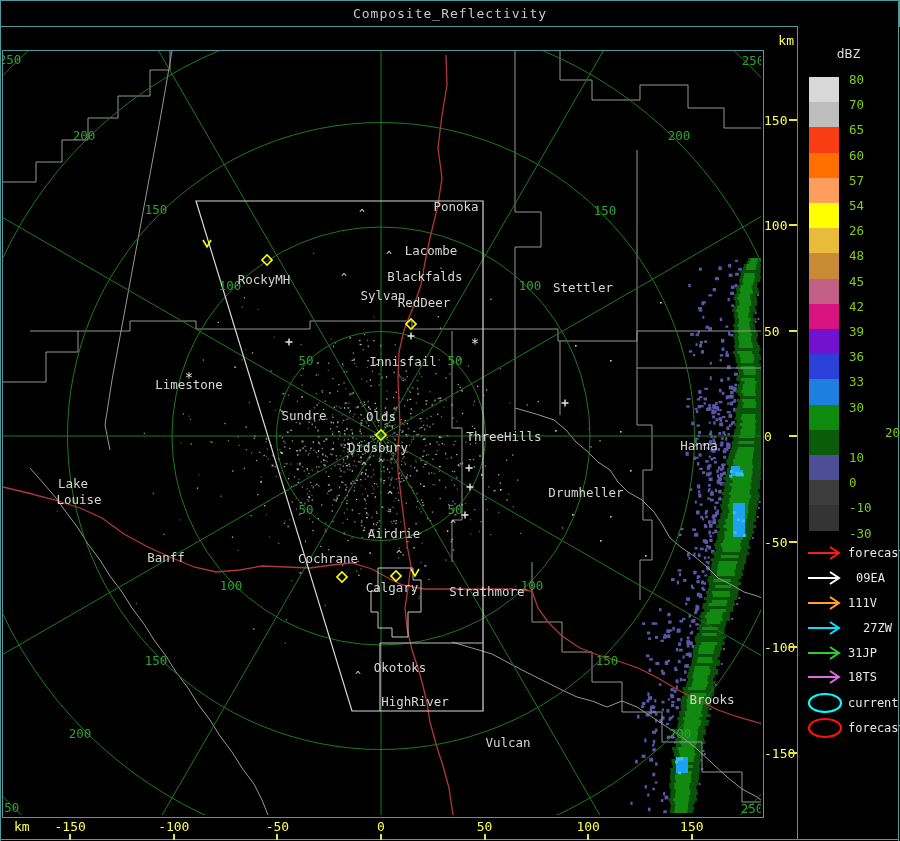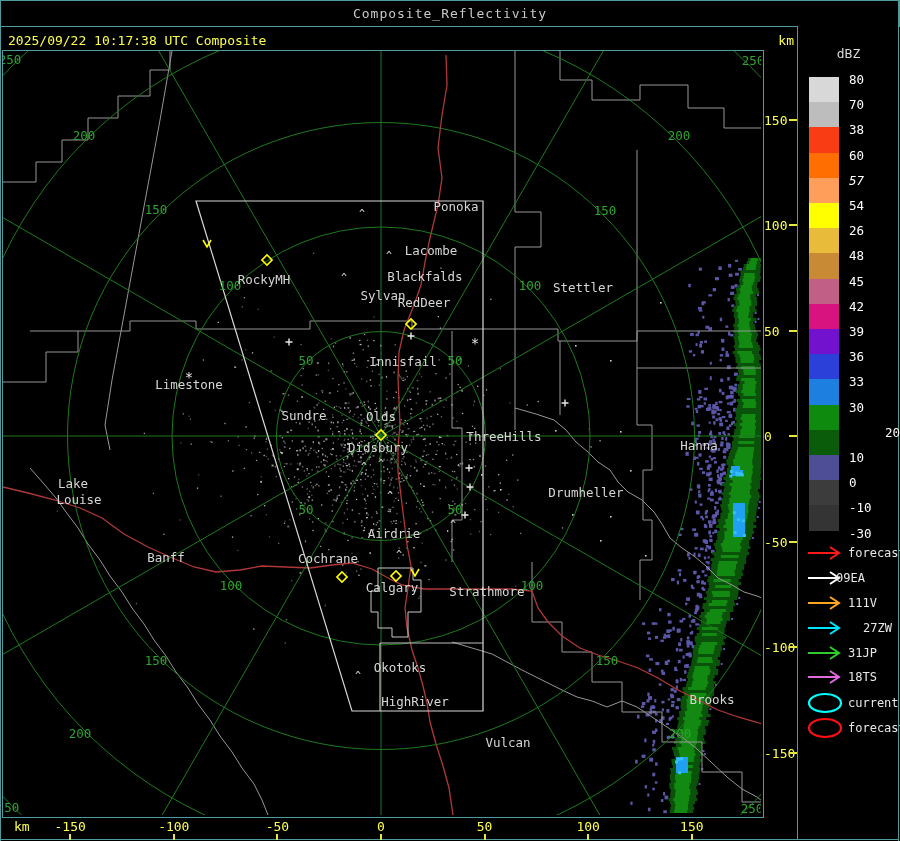--- a/index.html
+++ b/index.html
@@ -9,37 +9,36 @@
   #titlebar{position:absolute;left:0;top:0;width:898px;height:25px;border:1px solid #4f9a9c;
             display:flex;align-items:center;justify-content:center;}
   #title{color:#c9c9c9;font-size:13px;letter-spacing:1px;}
   #timestamp{position:absolute;left:8px;top:33px;color:#ffff4d;font-size:13px;}
   #km-top{position:absolute;left:762px;top:33px;width:32px;color:#ffff4d;font-size:13px;text-align:right;}
   #map-wrap{position:absolute;left:2px;top:50px;width:760px;height:766px;border:1px solid #4f9a9c;background:#000;}
   #map-svg{position:absolute;left:0;top:0;}
   #panel{position:absolute;left:798px;top:26px;width:101px;height:814px;background:#000;}
   #dbz-title{position:absolute;left:798px;top:46px;width:101px;text-align:center;color:#d8d8d8;font-size:13px;}
   .scale-box{position:absolute;width:30px;}
-  .scale-label{position:absolute;color:#ffffff;font-size:12.5px;transform:translateY(-50%);}
+  .scale-label{position:absolute;color:#84cc16;font-size:12.5px;transform:translateY(-50%);}
   .legend-label{position:absolute;color:#e8e8e8;font-size:12px;transform:translateY(-50%);}
   .legend-icon{position:absolute;transform:translateY(-50%);}
   .xtick-label{position:absolute;color:#ffff4d;font-size:13px;transform:translateX(-50%);top:819px;}
   .xtick{position:absolute;width:2px;height:6px;background:#e8e83c;top:834px;}
   .ytick-label{position:absolute;color:#ffff4d;font-size:13px;transform:translateY(-50%);left:764px;}
   .ytick{position:absolute;width:8px;height:2px;background:#e8e83c;left:789px;}
   #km-bottom{position:absolute;left:14px;top:819px;color:#ffff4d;font-size:13px;}
 </style>
 </head>
 <body>
 
 <div id="app">
   <div id="titlebar">
     <span id="title">Composite_Reflectivity</span>
   </div>
-  <div id="timestamp">2025/09/22 10:17:38 UTC Composite</div>
   <div id="km-top">km</div>
 
   <div id="map-wrap">
     <svg id="map-svg" width="758" height="764" viewBox="3 51 758 764">
         <g>
           <rect x="748.1704464694485" y="258" width="12.829553530551493" height="3" fill="#0a520a"></rect>
           <rect x="750.6704464694485" y="258" width="7.056254441803322" height="3" fill="#128a12"></rect>
           <rect x="735.0151955088594" y="259.77008904959075" width="3.103485543746501" height="2.1156326667405665" fill="#5b57a8"></rect>
           <rect x="746.6921759822242" y="261" width="13.446889920806598" height="3" fill="#0a520a"></rect>
           <rect x="749.3686465704594" y="261" width="7.395789456443629" height="3" fill="#128a12"></rect>
@@ -1950,23 +1949,23 @@
     <div class="scale-box" style="left: 809px; top: 329px; height: 25.2px; background: rgb(114, 18, 207);"></div>
     <div class="scale-box" style="left: 809px; top: 354.2px; height: 25.2px; background: rgb(43, 63, 217);"></div>
     <div class="scale-box" style="left: 809px; top: 379.4px; height: 25.2px; background: rgb(29, 127, 224);"></div>
     <div class="scale-box" style="left: 809px; top: 404.6px; height: 25.2px; background: rgb(14, 138, 14);"></div>
     <div class="scale-box" style="left: 809px; top: 429.8px; height: 25.2px; background: rgb(10, 92, 10);"></div>
     <div class="scale-box" style="left: 809px; top: 455px; height: 25.2px; background: rgb(78, 78, 150);"></div>
     <div class="scale-box" style="left: 809px; top: 480.2px; height: 25.2px; background: rgb(60, 60, 60);"></div>
     <div class="scale-box" style="left: 809px; top: 505.4px; height: 25.2px; background: rgb(52, 52, 52);"></div>
     <div class="scale-label" style="left: 849px; top: 79px;">80</div>
     <div class="scale-label" style="left: 849px; top: 104.2px;">70</div>
-    <div class="scale-label" style="left: 849px; top: 129.4px;">38</div>
+    <div class="scale-label" style="left: 849px; top: 129.4px;">65</div>
     <div class="scale-label" style="left: 849px; top: 154.6px;">60</div>
-    <div class="scale-label" style="left: 849px; top: 179.8px; font-style: italic;">57</div>
+    <div class="scale-label" style="left: 849px; top: 179.8px;">57</div>
     <div class="scale-label" style="left: 849px; top: 205px;">54</div>
     <div class="scale-label" style="left: 849px; top: 230.2px;">26</div>
     <div class="scale-label" style="left: 849px; top: 255.4px;">48</div>
     <div class="scale-label" style="left: 849px; top: 280.6px;">45</div>
     <div class="scale-label" style="left: 849px; top: 305.8px;">42</div>
     <div class="scale-label" style="left: 849px; top: 331px;">39</div>
     <div class="scale-label" style="left: 849px; top: 356.2px;">36</div>
     <div class="scale-label" style="left: 849px; top: 381.4px;">33</div>
     <div class="scale-label" style="left: 849px; top: 406.6px;">30</div>
     <div class="scale-label" style="left: 849px; top: 431.8px; margin-left: 36px;">20</div>
@@ -1974,21 +1973,21 @@
     <div class="scale-label" style="left: 849px; top: 482.2px;">0</div>
     <div class="scale-label" style="left: 849px; top: 507.4px;">-10</div>
     <div class="scale-label" style="left: 849px; top: 532.6px;">-30</div>
     <div class="legend-icon" style="left: 806px; top: 553px; width: 38px; height: 22px;"><svg width="38" height="22">
         <path d="M2,11 L32,11 M24,5 L33,11 L24,17" fill="none" stroke="#ff1a1a" stroke-width="2"></path>
       </svg></div>
     <div class="legend-label" style="left: 848px; top: 553px;">forecast</div>
     <div class="legend-icon" style="left: 806px; top: 578px; width: 38px; height: 22px;"><svg width="38" height="22">
         <path d="M2,11 L32,11 M24,5 L33,11 L24,17" fill="none" stroke="#ffffff" stroke-width="2"></path>
       </svg></div>
-    <div class="legend-label" style="left: 836px; top: 578px;">09EA</div>
+    <div class="legend-label" style="left: 856px; top: 578px;">09EA</div>
     <div class="legend-icon" style="left: 806px; top: 603px; width: 38px; height: 22px;"><svg width="38" height="22">
         <path d="M2,11 L32,11 M24,5 L33,11 L24,17" fill="none" stroke="#ffa520" stroke-width="2"></path>
       </svg></div>
     <div class="legend-label" style="left: 848px; top: 603px;">111V</div>
     <div class="legend-icon" style="left: 806px; top: 628px; width: 38px; height: 22px;"><svg width="38" height="22">
         <path d="M2,11 L32,11 M24,5 L33,11 L24,17" fill="none" stroke="#00e5ff" stroke-width="2"></path>
       </svg></div>
     <div class="legend-label" style="left: 848px; top: 628px; margin-left: 15px;">27ZW</div>
     <div class="legend-icon" style="left: 806px; top: 653px; width: 38px; height: 22px;"><svg width="38" height="22">
         <path d="M2,11 L32,11 M24,5 L33,11 L24,17" fill="none" stroke="#2ecc2e" stroke-width="2"></path>

